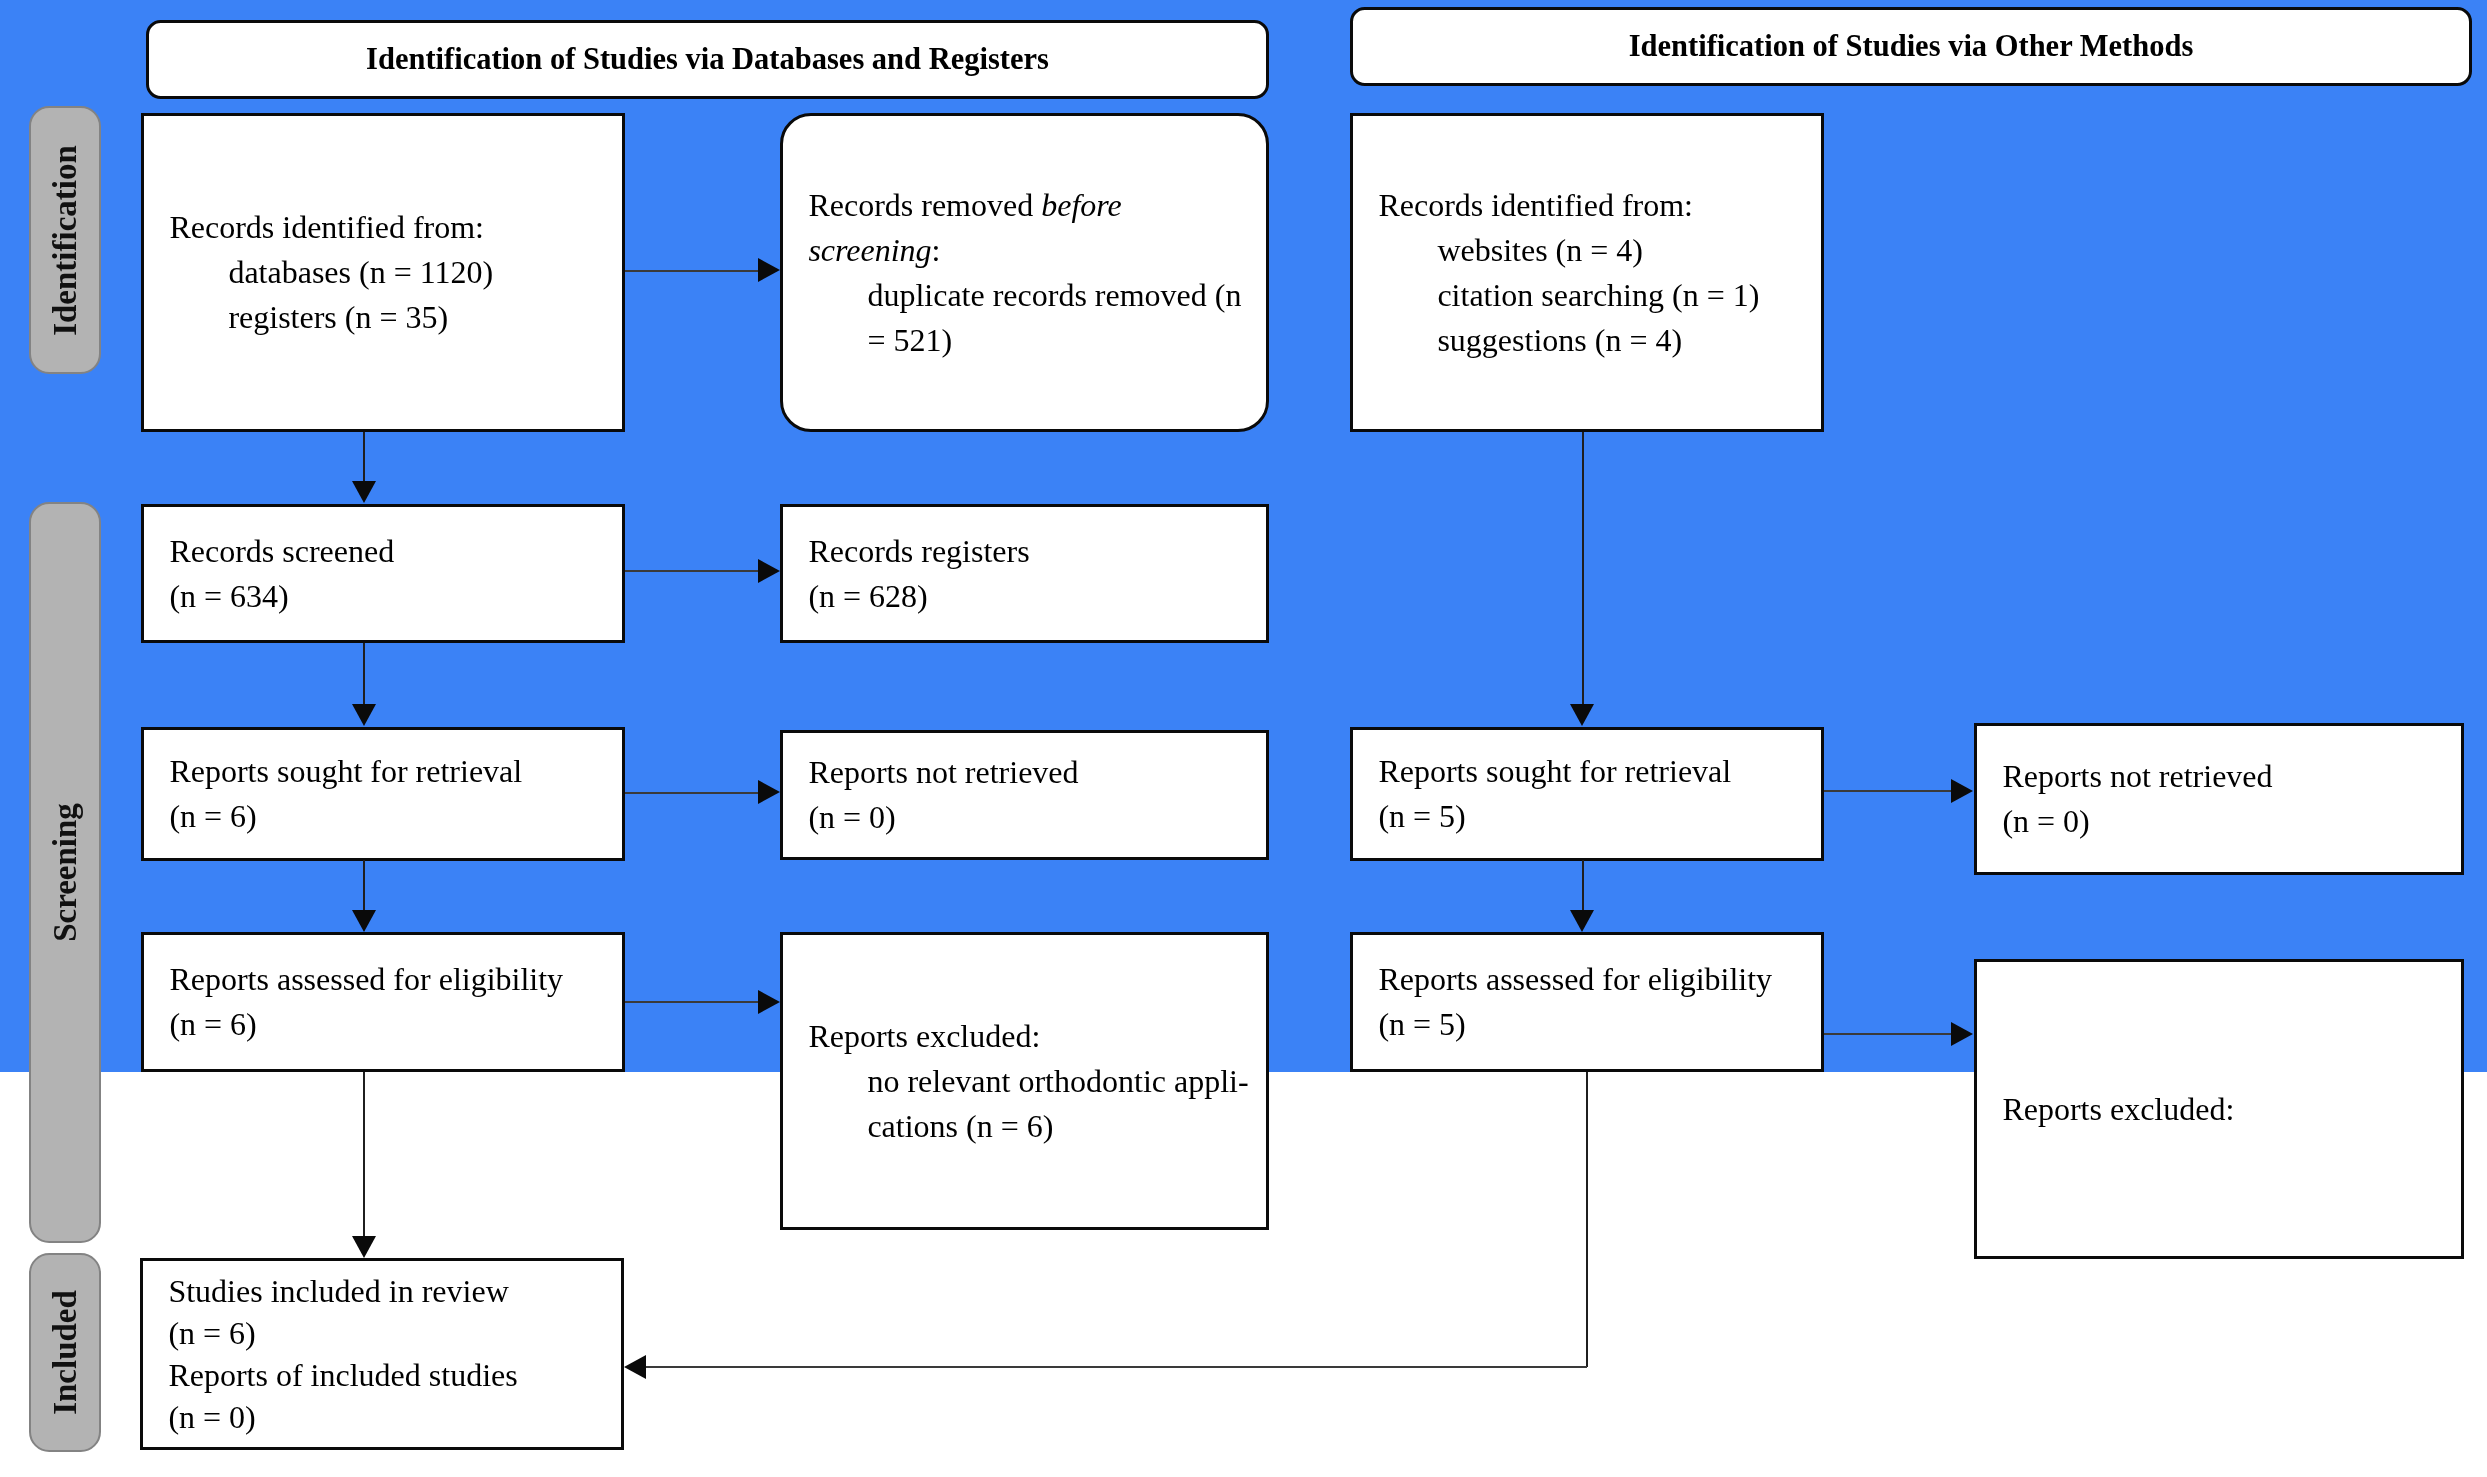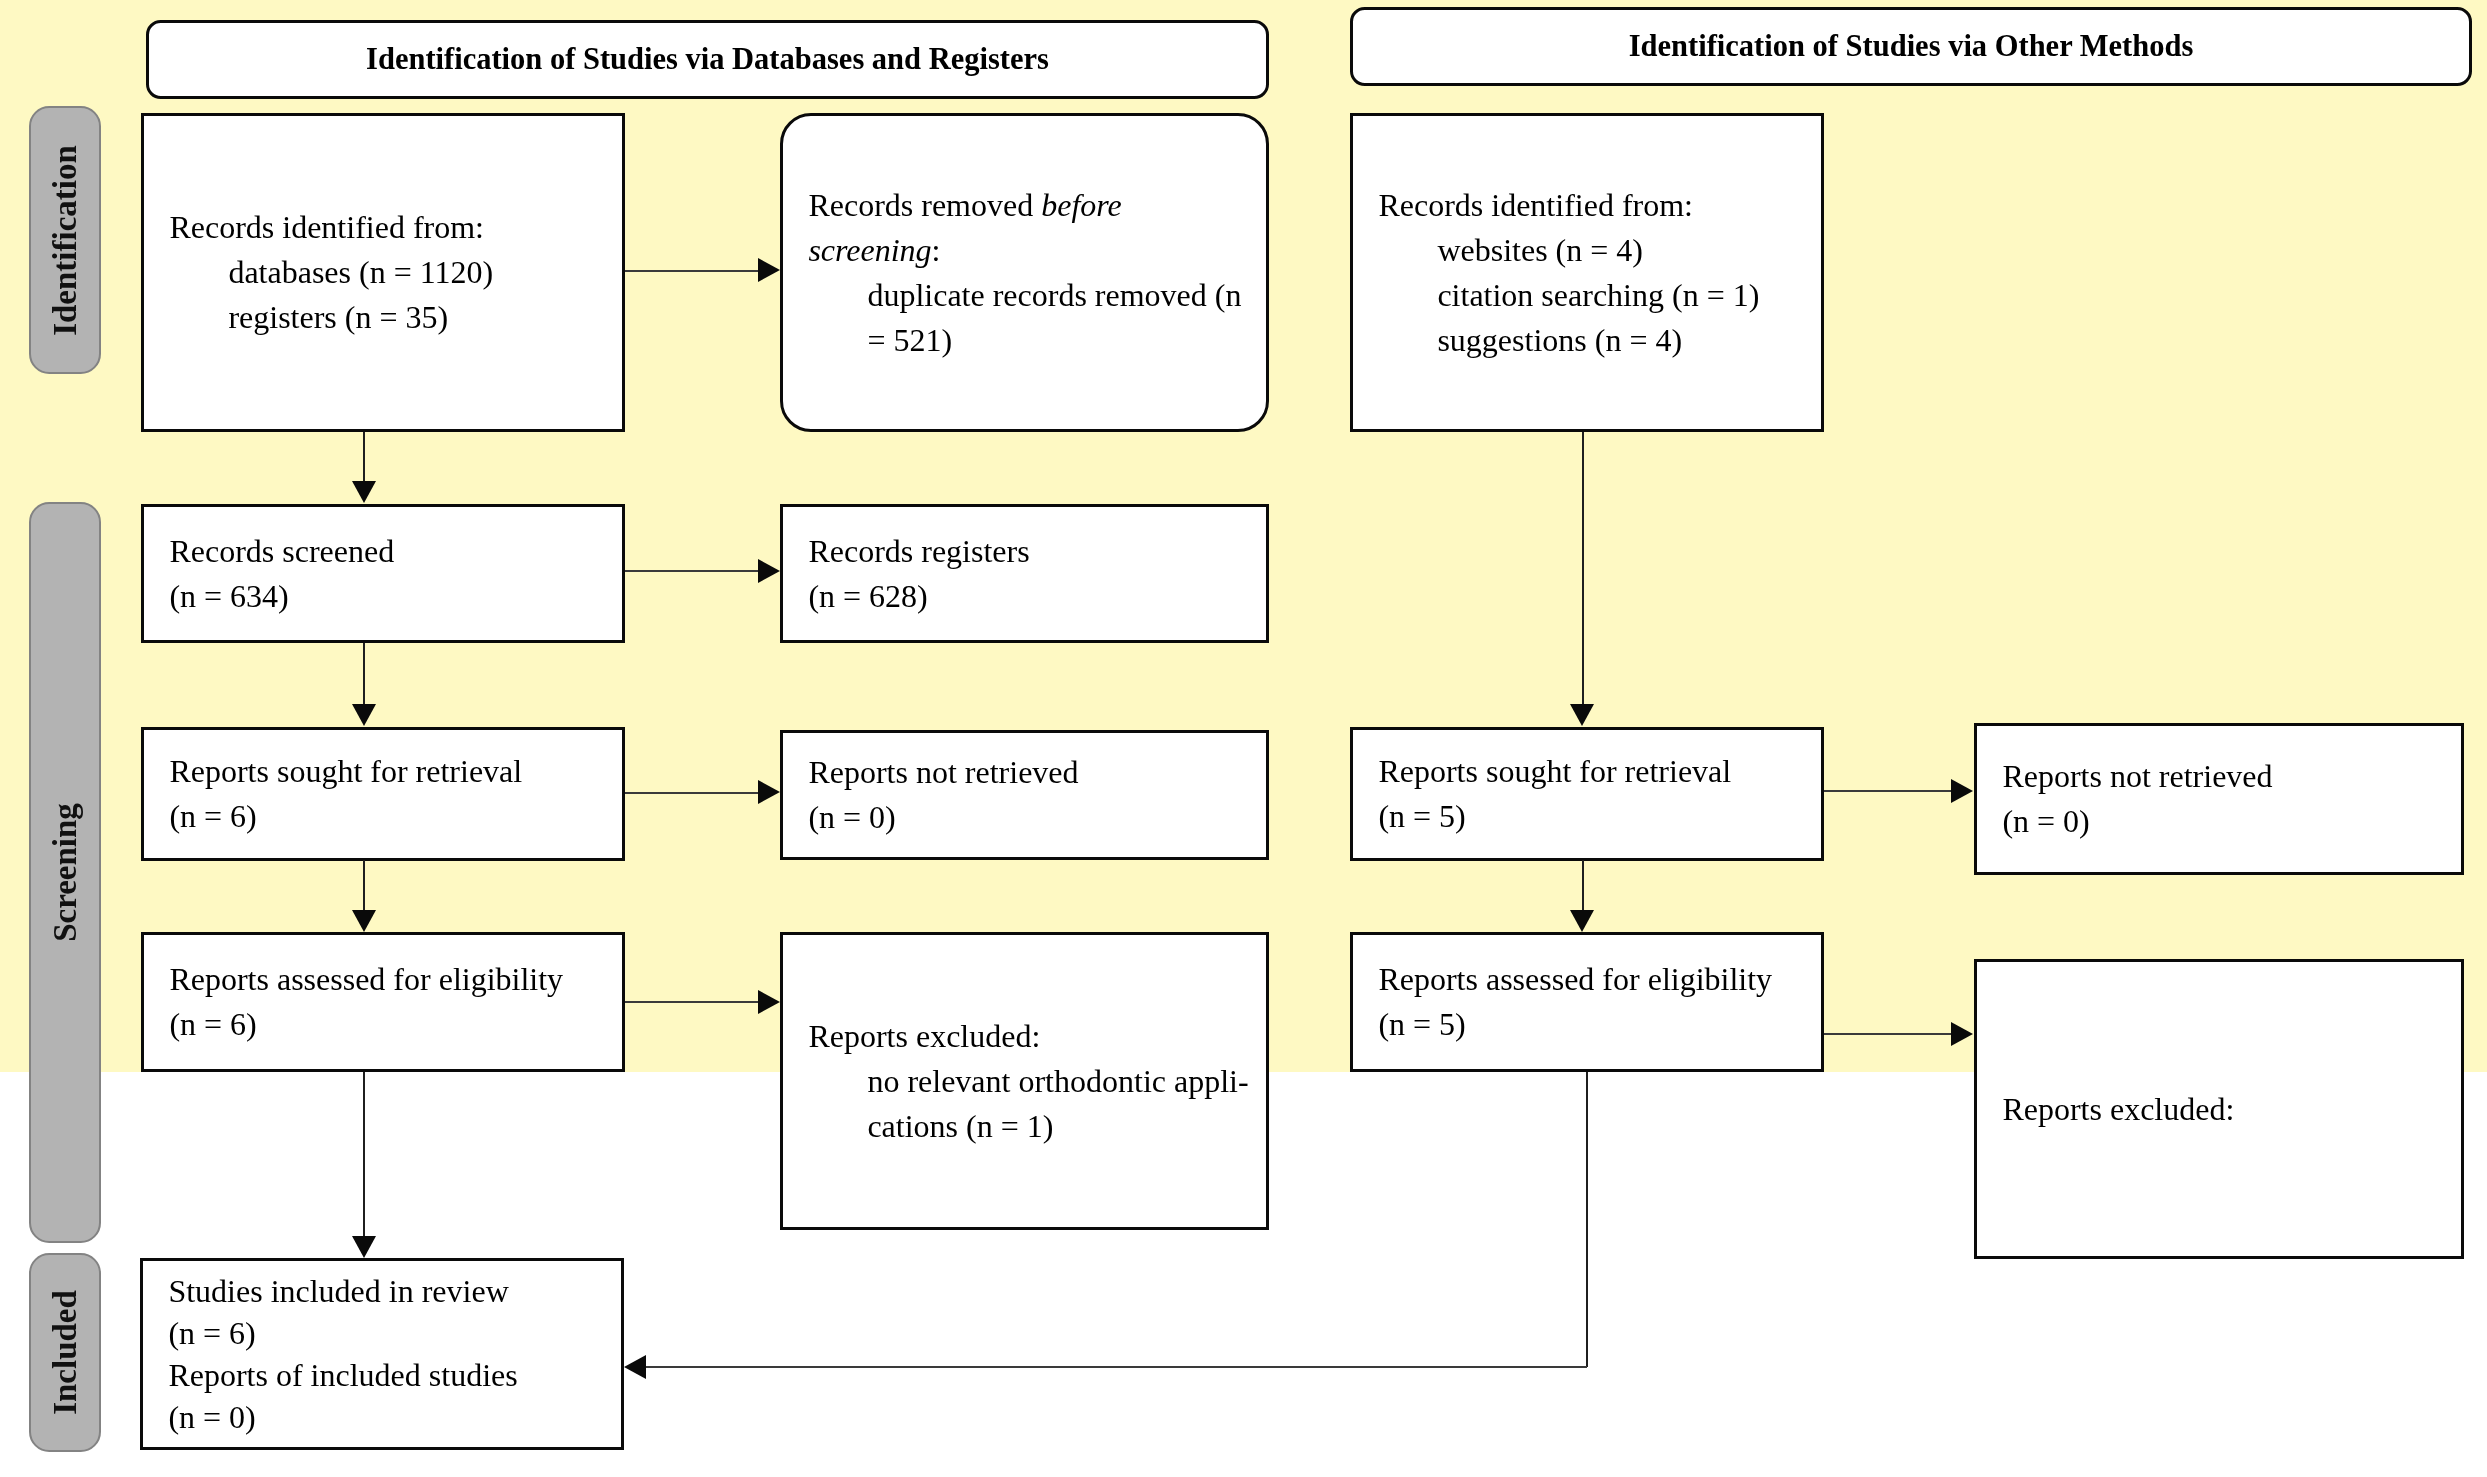--- a/index.html
+++ b/index.html
@@ -1,18 +1,18 @@
 <!DOCTYPE html>
 <html style="font-size:9px"><head>
 <meta charset="utf-8">
 <style>
   html,body{margin:0;padding:0;background:#ffffff;}
   body{width:2487px;height:1478px;position:relative;overflow:hidden;
        font-family:"Liberation Serif", serif;color:#000;}
-  .canvas{position:absolute;left:0;top:0;width:2487px;height:1072px;background:#fef9c3;}
+  .canvas{position:absolute;left:0;top:0;width:2487px;height:1072px;background:#3b82f6;}
 
   
   .hdr{position:absolute;border:3.4px solid #0a0a0a;border-radius:14.7px;background:#fff;
        display:flex;align-items:center;justify-content:center;
        font-weight:bold;font-size:30.5px;}
   #hdr-left{left:146px;top:20.3px;width:1117px;height:73px;}
   #hdr-right{left:1350px;top:7px;width:1116px;height:73px;}
 
   
   .stage{position:absolute;background:#b3b3b3;border:2.8px solid #838383;border-radius:20.3px;
@@ -140,21 +140,21 @@
     <div>(n = 0)</div>
   </div>
 
   <div class="box" id="box-d">
     <div>Reports assessed for eligibility</div>
     <div>(n = 6)</div>
   </div>
   <div class="box" id="box-i">
     <div>Reports excluded:</div>
     <div class="indent">no relevant orthodontic appli-</div>
-    <div class="indent">cations (n = 1)</div>
+    <div class="indent">cations (n = 6)</div>
   </div>
   <div class="box" id="box-l">
     <div>Reports assessed for eligibility</div>
     <div>(n = 5)</div>
   </div>
   <div class="box" id="box-n">
     <div>Reports excluded:</div>
   </div>
 
   <div class="box" id="box-e">

